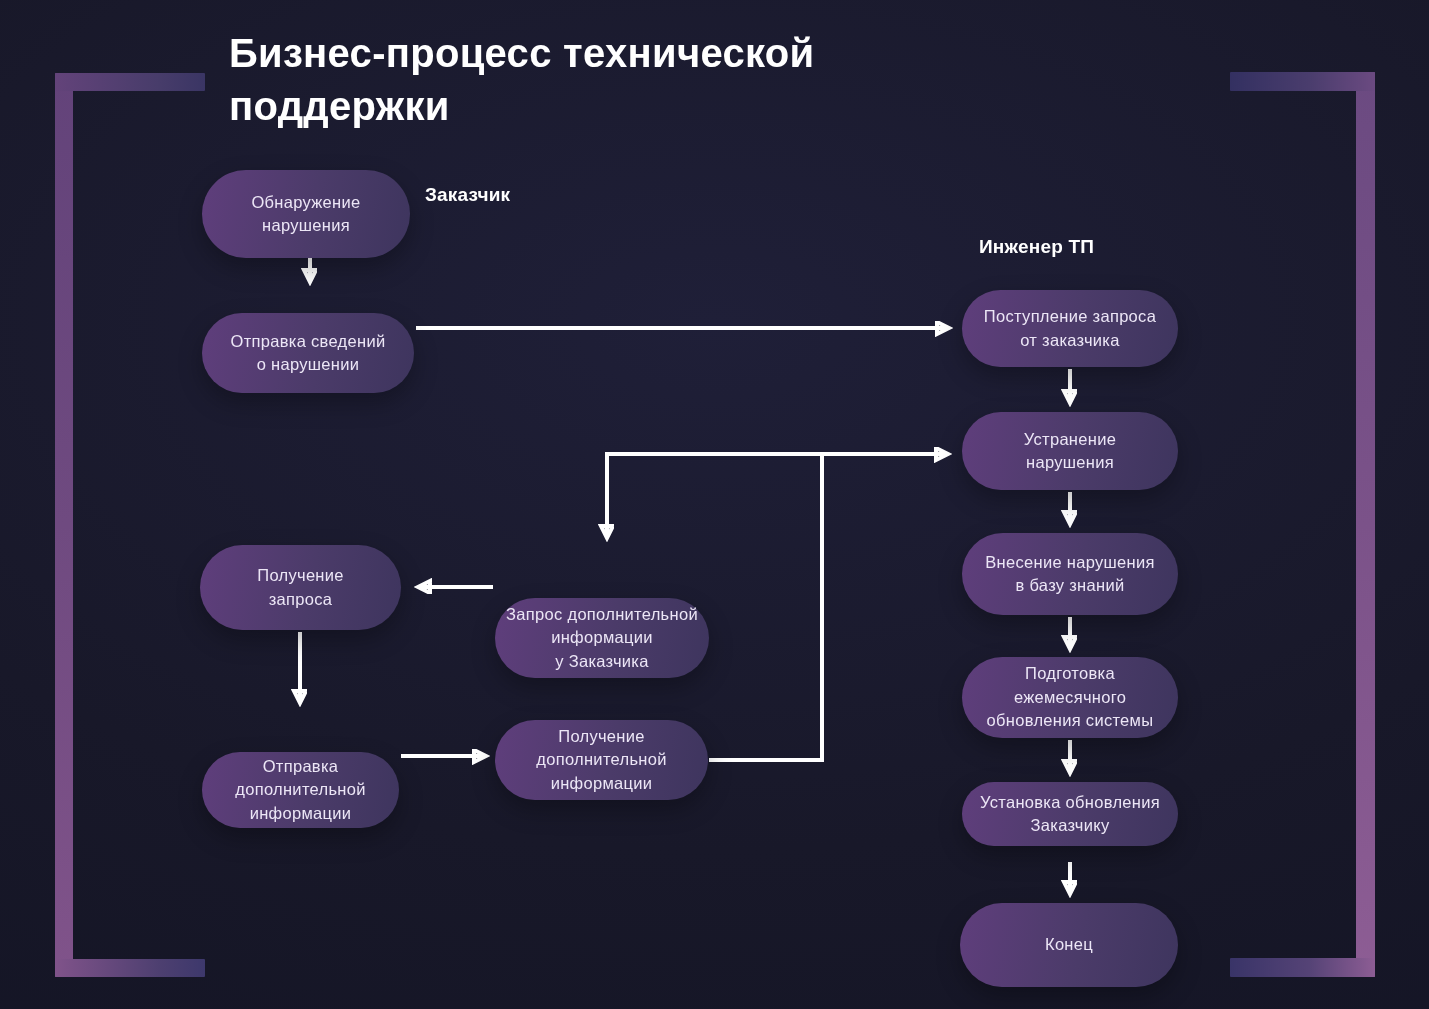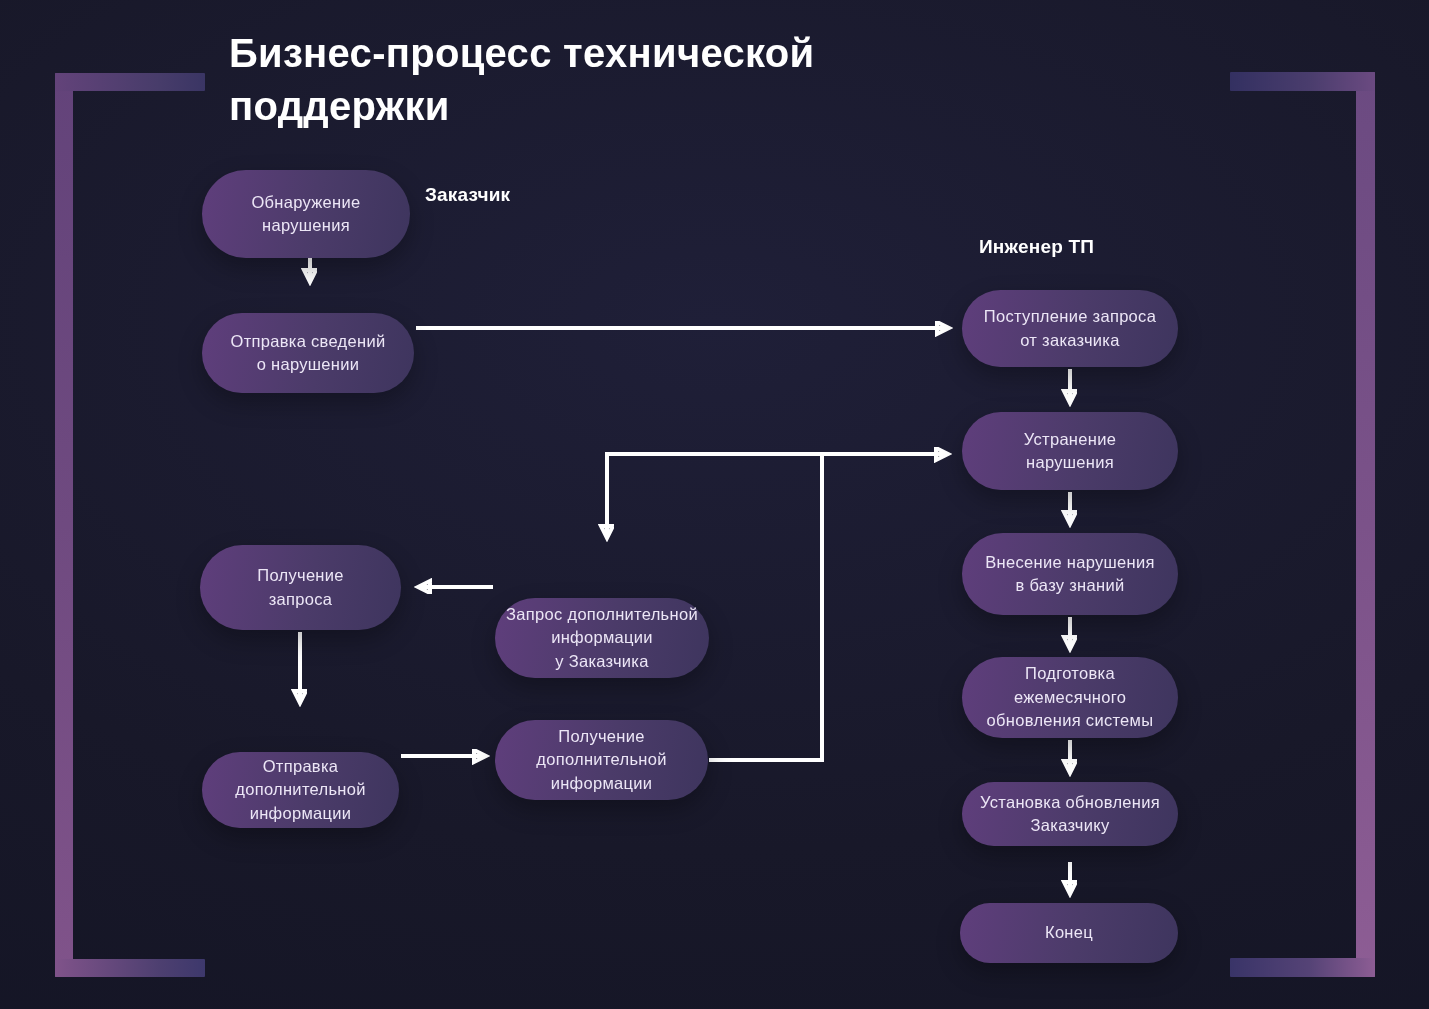--- a/index.html
+++ b/index.html
@@ -161,15 +161,15 @@
 от заказчика</div>
   <div class="node" style="left:962px; top:412px; width:216px; height:78px;">Устранение
 нарушения</div>
   <div class="node" style="left:962px; top:533px; width:216px; height:82px;">Внесение нарушения
 в базу знаний</div>
   <div class="node" style="left:962px; top:657px; width:216px; height:81px;">Подготовка
 ежемесячного
 обновления системы</div>
   <div class="node" style="left:962px; top:782px; width:216px; height:64px;">Установка обновления
 Заказчику</div>
-  <div class="node" style="left:960px; top:903px; width:218px; height:60px;">Конец</div>
+  <div class="node" style="left:960px; top:903px; width:218px; height:84px;">Конец</div>
 
 </div>
 
 </body></html>

